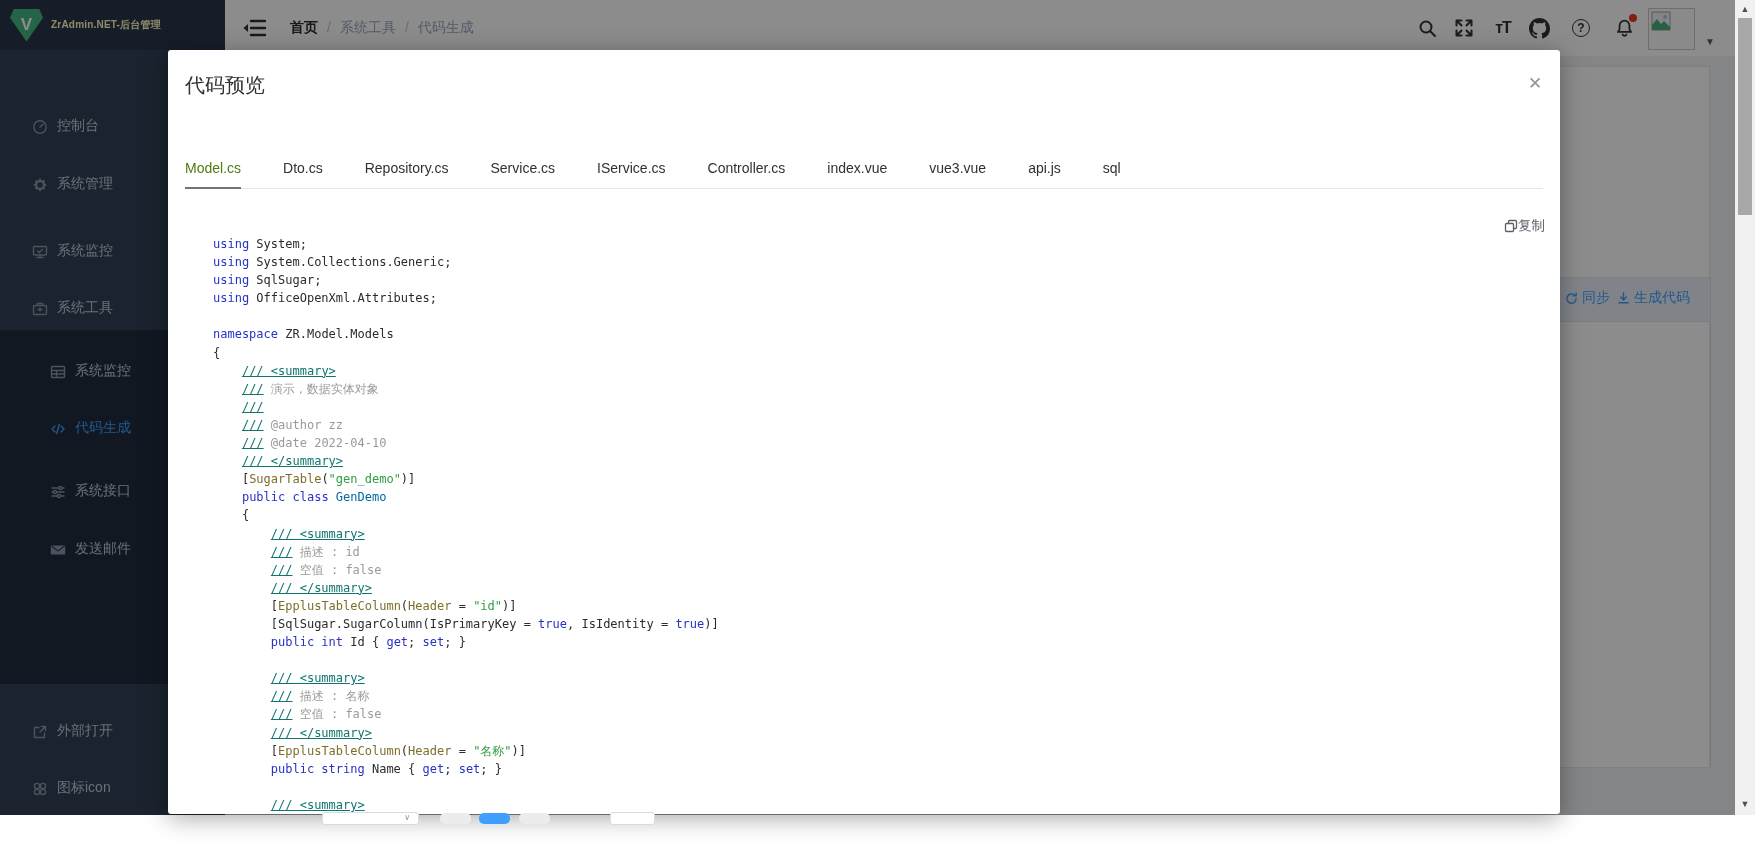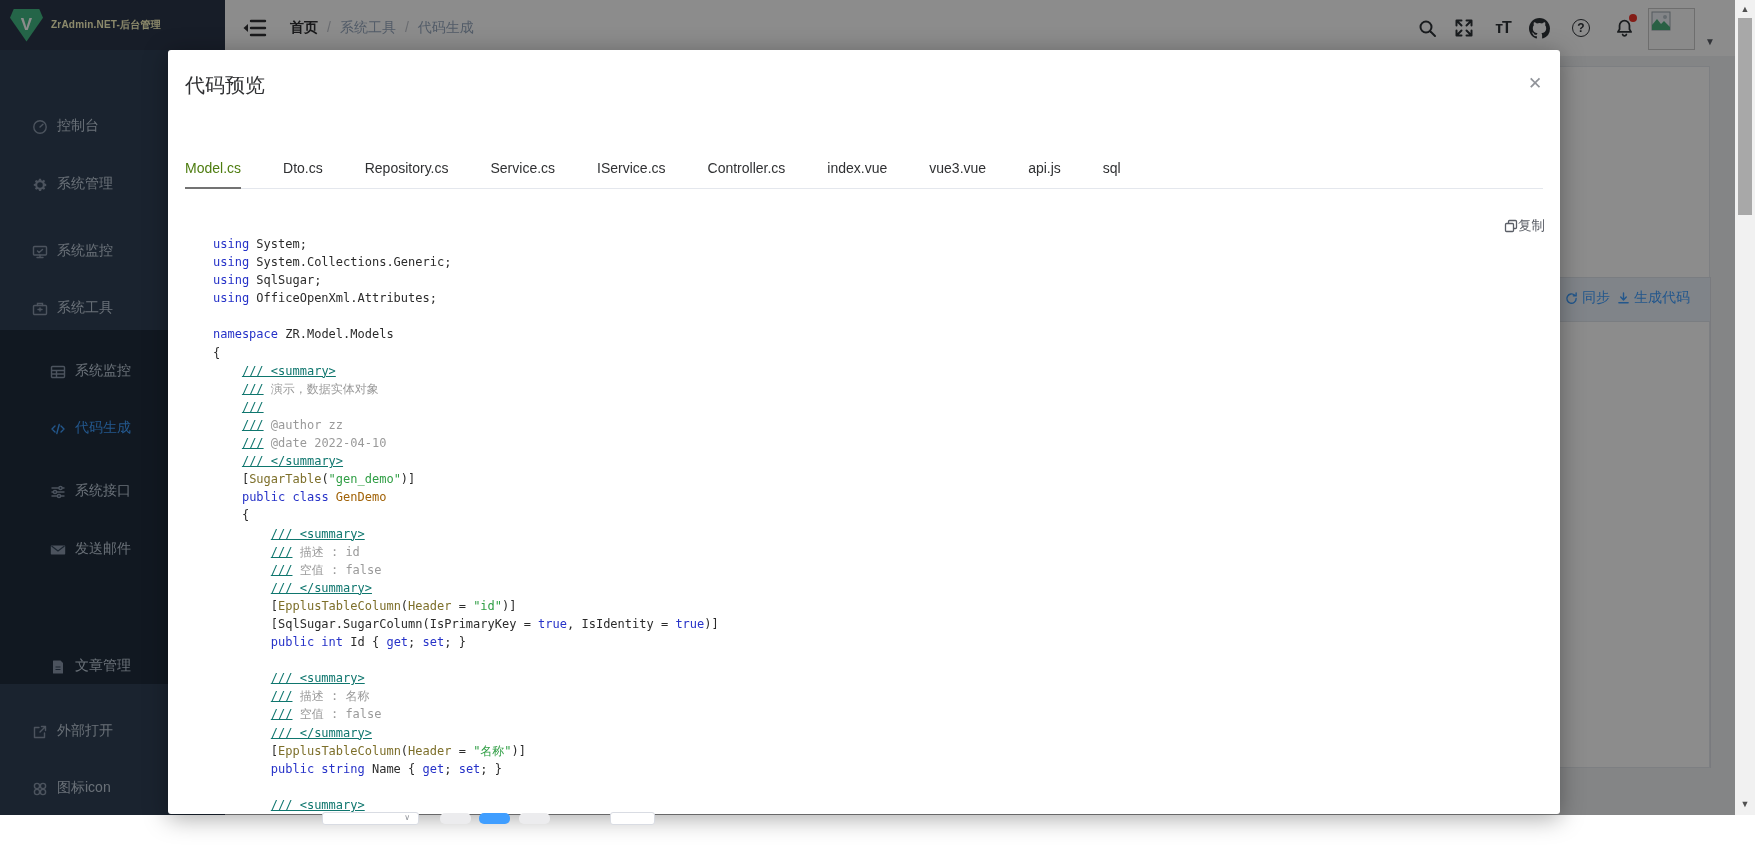--- a/index.html
+++ b/index.html
@@ -67,21 +67,21 @@
   .copy-btn { position:absolute; right:15px; top:167px; display:flex; align-items:center; gap:0;
      color:#5a5e66; font-size:13.5px; cursor:pointer; }
   .code { position:absolute; left:45px; top:185px; font-family:"DejaVu Sans Mono", monospace;
      font-size:12px; line-height:18.1px; white-space:pre; color:#2b2b2b; }
   .seg-k { color:#2632c8; }
   .seg-p { color:#2b2b2b; }
   .seg-cm { color:#9a9a9a; }
   .seg-u  { color:#0f766e; text-decoration:underline; }
   .seg-at { color:#7d6f2a; }
   .seg-s  { color:#2f9e44; }
-  .seg-t  { color:#a16207; }
+  .seg-t  { color:#0369a1; }
 
   
   .pg { z-index:30; }
   .pg-select { left:322px; top:812px; width:97px; height:13px; background:#fff; border:1px solid #d9dce3; border-radius:3px; cursor:pointer; }
   .pg-select .caret { position:absolute; right:8px; top:0px; font-size:8px; color:#909399; }
   .pg-btn  { top:813px; width:31px; height:11px; background:#ececee; border-radius:5px; cursor:pointer; }
   .pg-prev { left:440px; }
   .pg-page { left:479px; background:#409eff; }
   .pg-next { left:519px; }
   .pg-jump { left:610px; top:812px; width:45px; height:13px; background:#fff; border:1px solid #d9dce3; border-radius:3px; cursor:pointer; }
@@ -177,29 +177,20 @@
       <span class="mi">
         <svg width="16" height="16" viewBox="0 0 16 16">
             <path d="M1.5 3.5h13a.7.7 0 0 1 .7.7v7.6a.7.7 0 0 1-.7.7h-13a.7.7 0 0 1-.7-.7V4.2a.7.7 0 0 1 .7-.7z" fill="currentColor"></path>
             <path d="M1.5 4l6.5 5 6.5-5" fill="none" stroke="#304156" stroke-width="1.2"></path>
           </svg>
       </span>
       <span>发送邮件</span>
     </div>
 
 
-    <div class="menu-item sub" style="top:635px">
-      <span class="mi">
-        <svg width="16" height="16" viewBox="0 0 16 16">
-            <path d="M3.5 1.5h7L13 4v10a.5.5 0 0 1-.5.5h-9a.5.5 0 0 1-.5-.5v-12a.5.5 0 0 1 .5-.5z" fill="currentColor"></path>
-            <path d="M5.5 8h5M5.5 10.5h5" stroke="#304156" stroke-width="1.2"></path>
-          </svg>
-      </span>
-      <span>文章管理</span>
-    </div>
 
     <div class="menu-item" style="top:700px">
       <span class="mi">
         <svg width="16" height="16" viewBox="0 0 16 16" fill="none" stroke="currentColor" stroke-width="1.4" stroke-linecap="round" stroke-linejoin="round">
             <path d="M12.5 9v4.5h-10v-10H7M9.5 2.5H13.5V6.5M13.5 2.5L8 8"></path>
           </svg>
       </span>
       <span>外部打开</span>
     </div>
 

